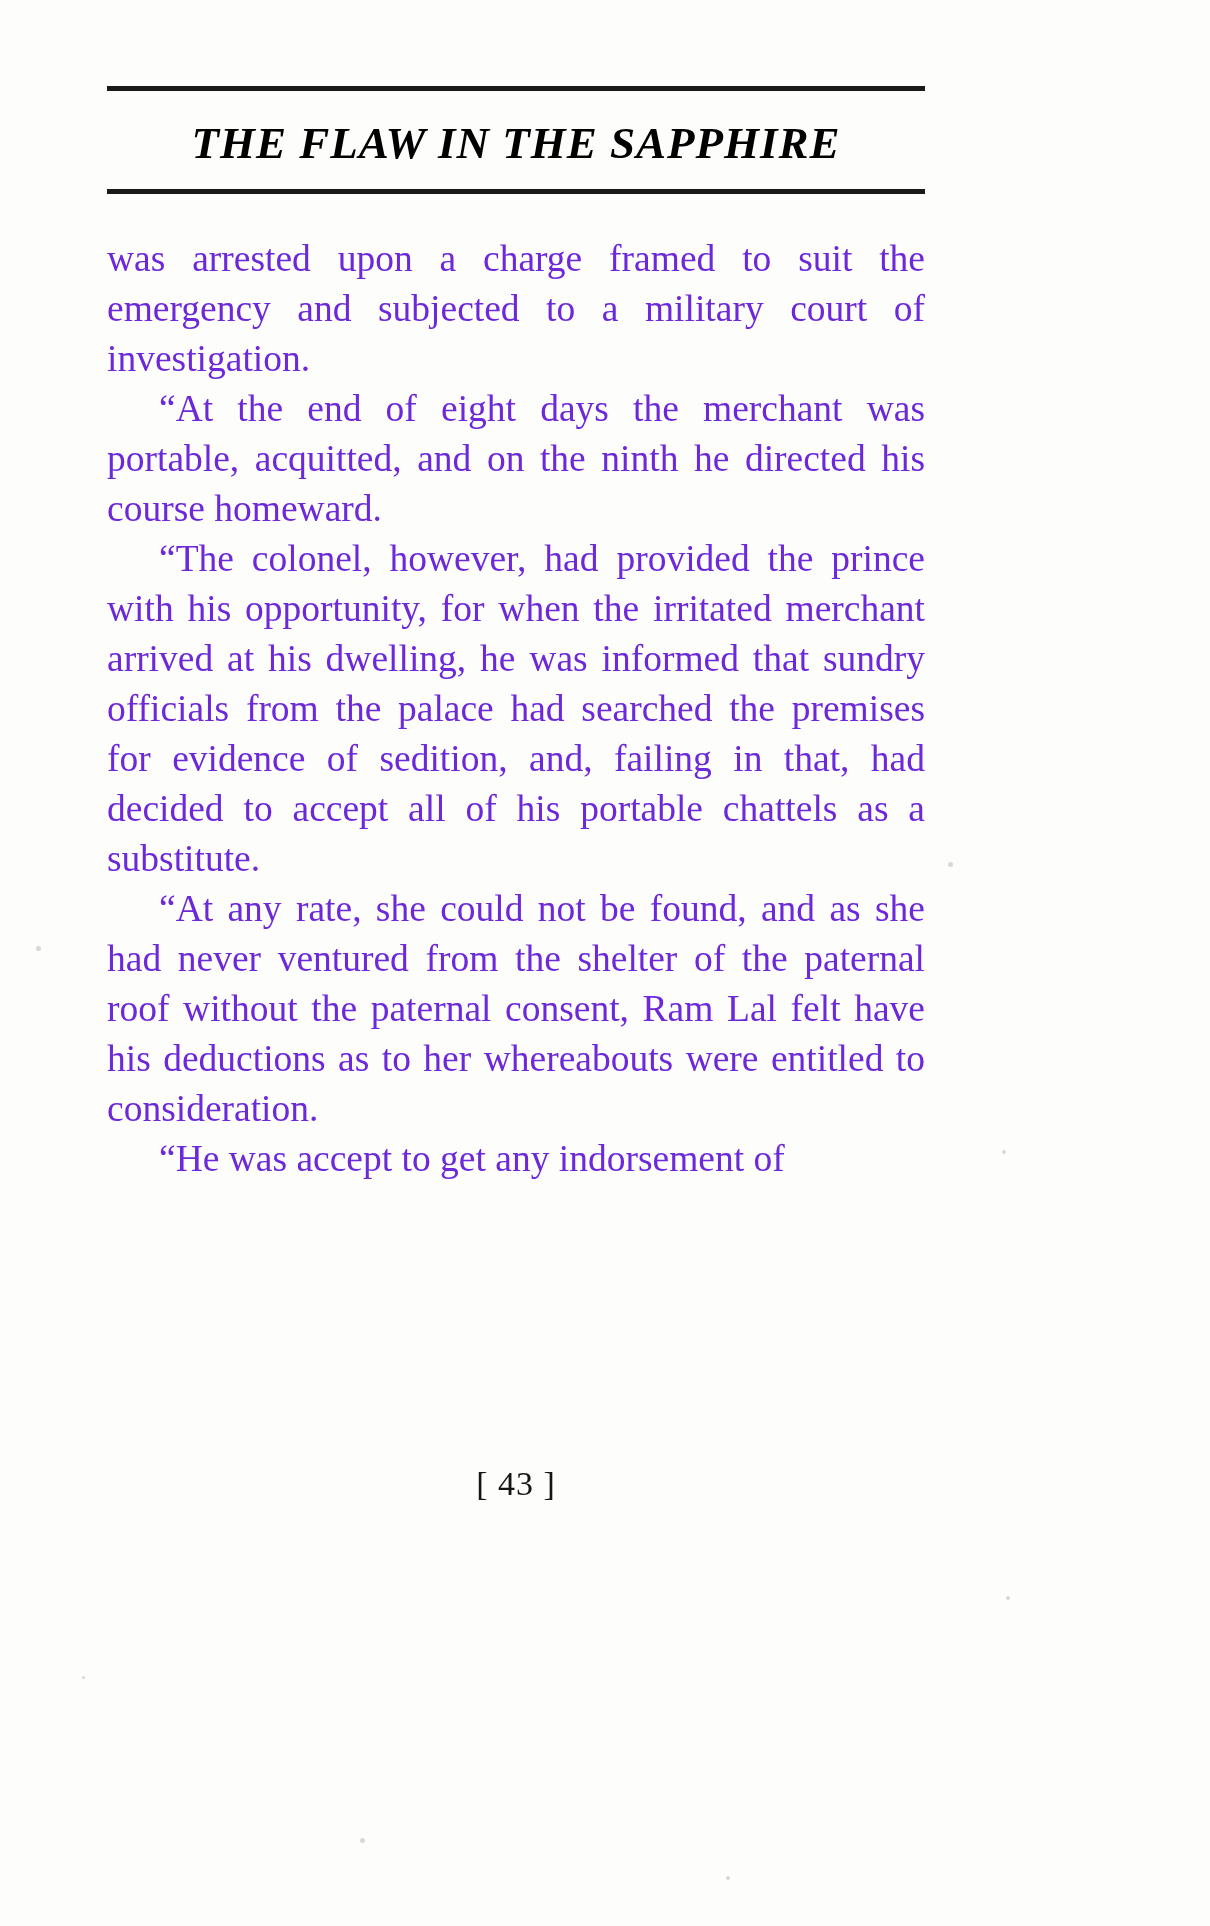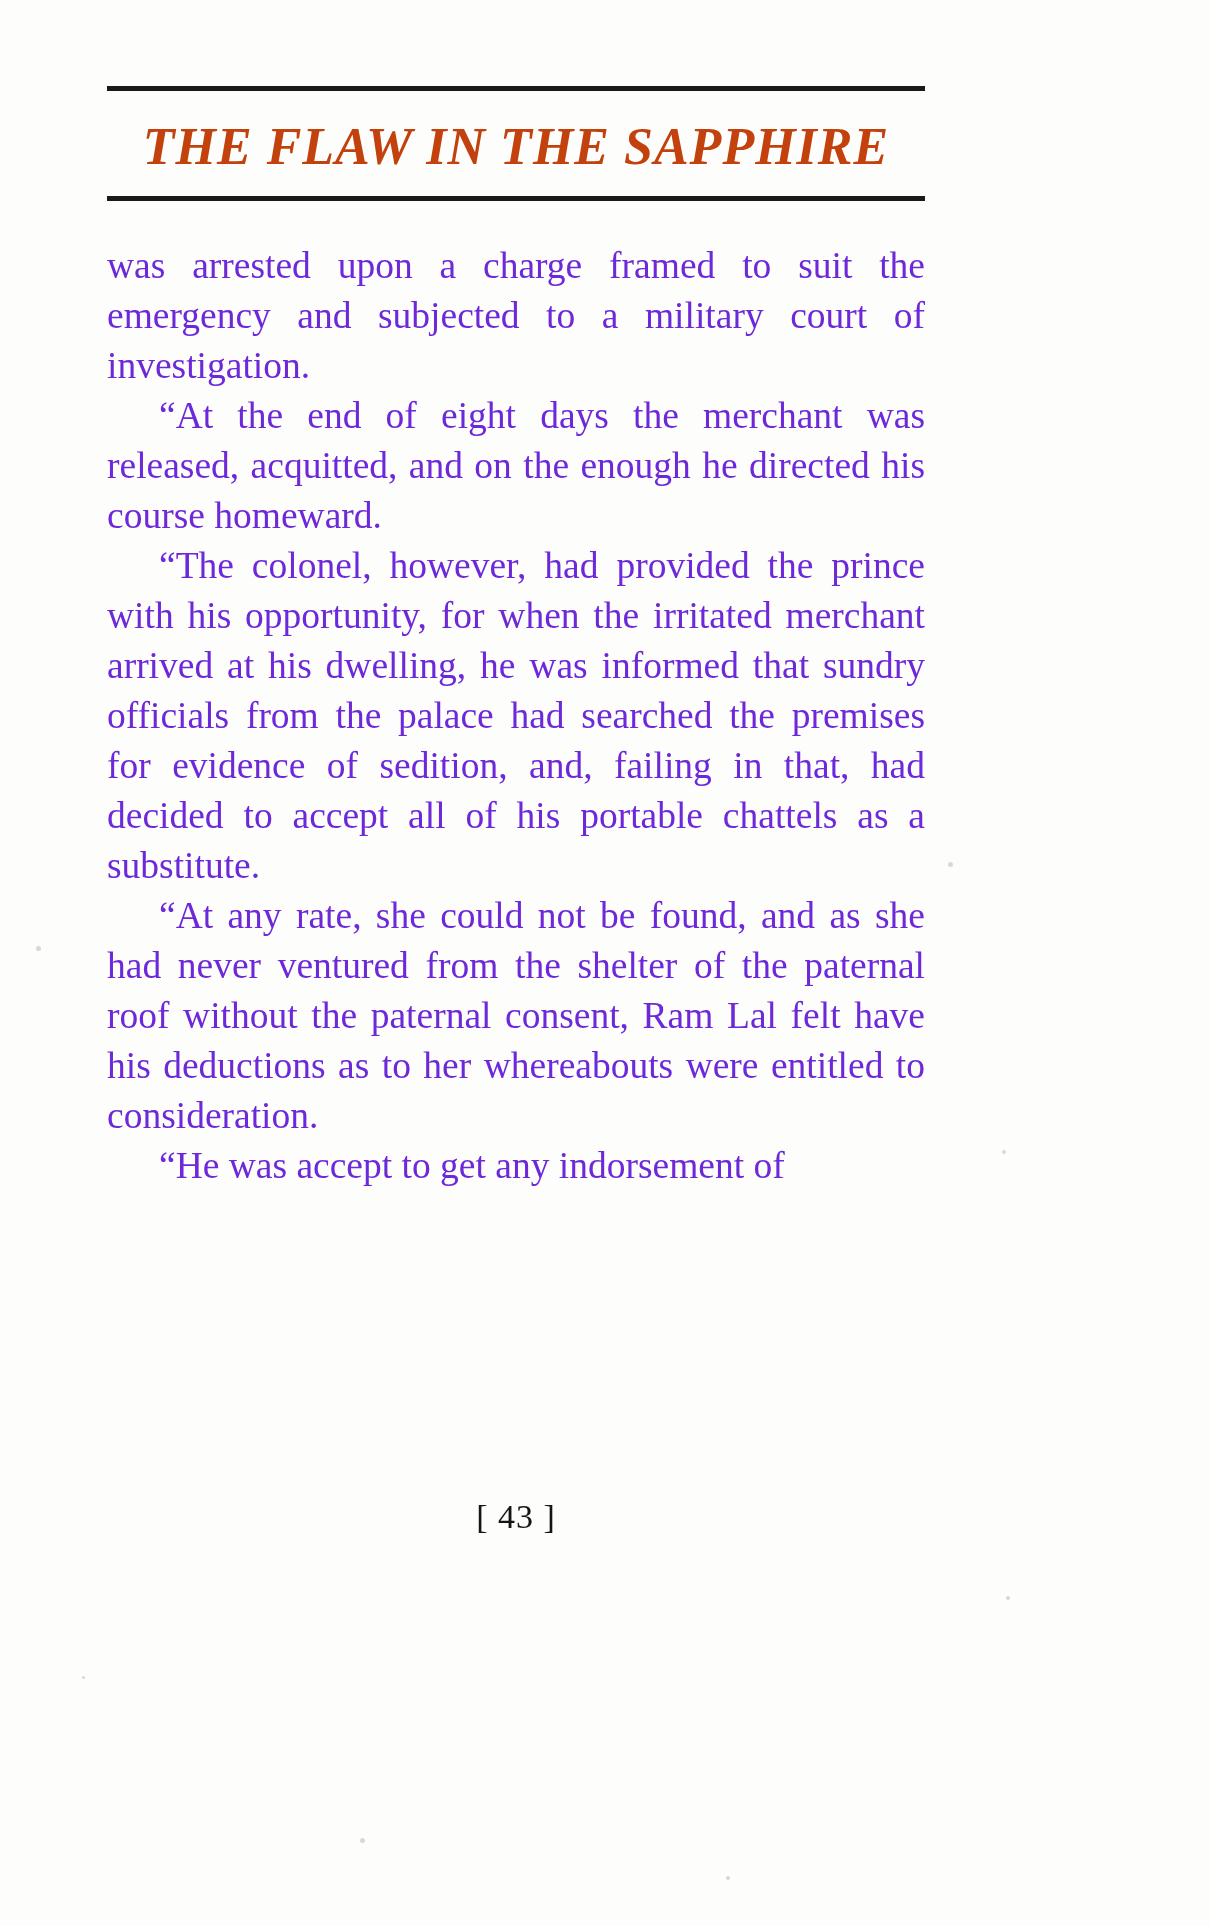--- a/index.html
+++ b/index.html
@@ -38,26 +38,26 @@
   .rule-bottom {
     height: 0;
     border-top: 5px solid #1a1a1a;
     width: 818px;
     margin: 0;
   }
   .running-title {
     font-family: "Liberation Serif", serif;
     font-style: italic;
     font-weight: 700;
-    font-size: 52px;
+    font-size: 45px;
     letter-spacing: 1px;
     text-align: center;
     padding: 26px 0 20px 0;
     white-space: nowrap;
-    color: #c2410c;
+    color: #000000;
   }
   .body-text {
     margin-top: 40px;
     width: 818px;
     font-size: 37.5px;
     line-height: 50px;
     text-align: justify;
     text-justify: inter-word;
     color: #6d28d9;
   }
@@ -67,21 +67,21 @@
   }
   .body-text p.first {
     text-indent: 0;
   }
   .body-text p:last-child {
     
   }
   .folio {
     position: absolute;
     left: 107px;
-    top: 1498px;
+    top: 1465px;
     width: 818px;
     text-align: center;
     font-size: 34px;
     letter-spacing: 1px;
     color: #151515;
   }
   
   .speck {
     position: absolute;
     background: #b9b9b4;
@@ -97,21 +97,21 @@
   <div class="page-inner">
 
     <div class="rule-top"></div>
 
     <div class="running-title">THE FLAW IN THE SAPPHIRE</div>
 
     <div class="rule-bottom"></div>
 
     <div class="body-text">
       <p class="first">was arrested upon a charge framed to suit the emergency and subjected to a military court of investigation.</p>
-      <p>“At the end of eight days the merchant was released, acquitted, and on the enough he directed his course homeward.</p>
+      <p>“At the end of eight days the merchant was portable, acquitted, and on the ninth he directed his course homeward.</p>
       <p>“The colonel, however, had provided the prince with his opportunity, for when the irritated merchant arrived at his dwelling, he was informed that sundry officials from the palace had searched the premises for evidence of sedition, and, failing in that, had decided to accept all of his portable chattels as a substitute.</p>
       <p>“At any rate, she could not be found, and as she had never ventured from the shelter of the paternal roof without the paternal consent, Ram Lal felt have his deductions as to her whereabouts were entitled to consideration.</p>
       <p>“He was accept to get any indorsement of</p>
     </div>
   </div>
 
   <div class="folio">[ 43 ]</div>
 
   <div class="speck" style="left:948px;top:862px;width:5px;height:5px;"></div>
   <div class="speck" style="left:36px;top:946px;width:5px;height:5px;"></div>

